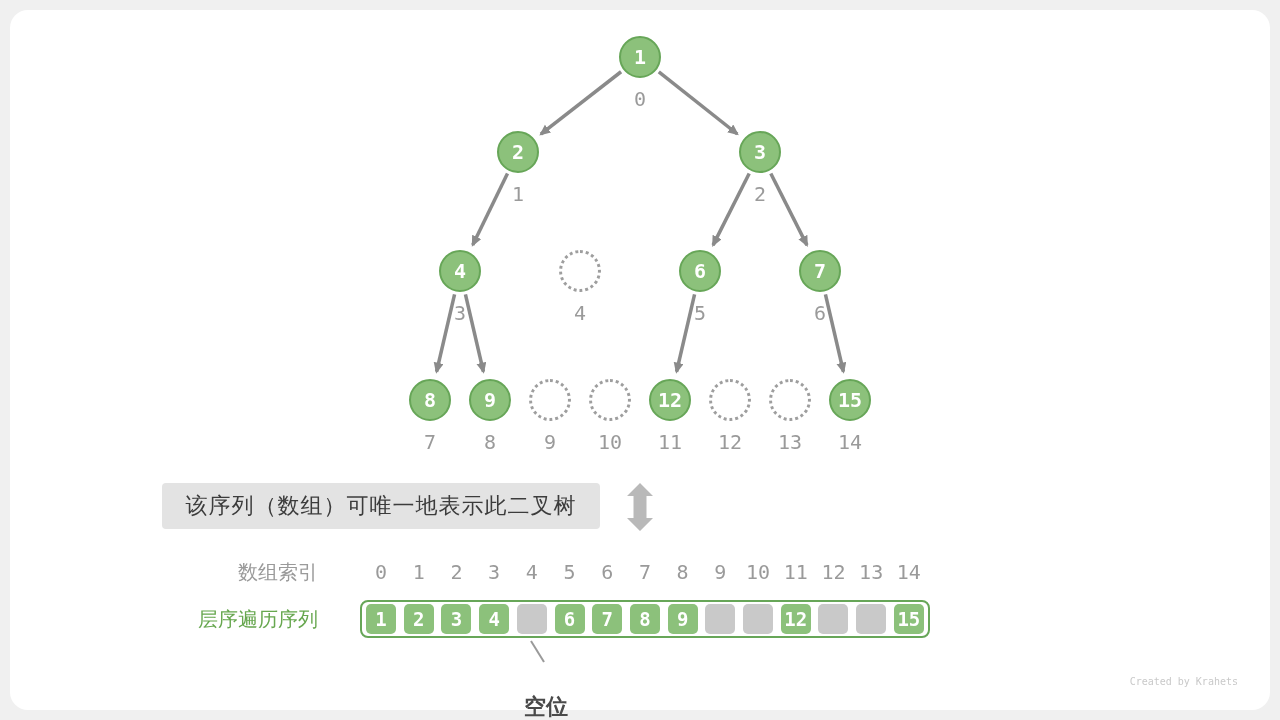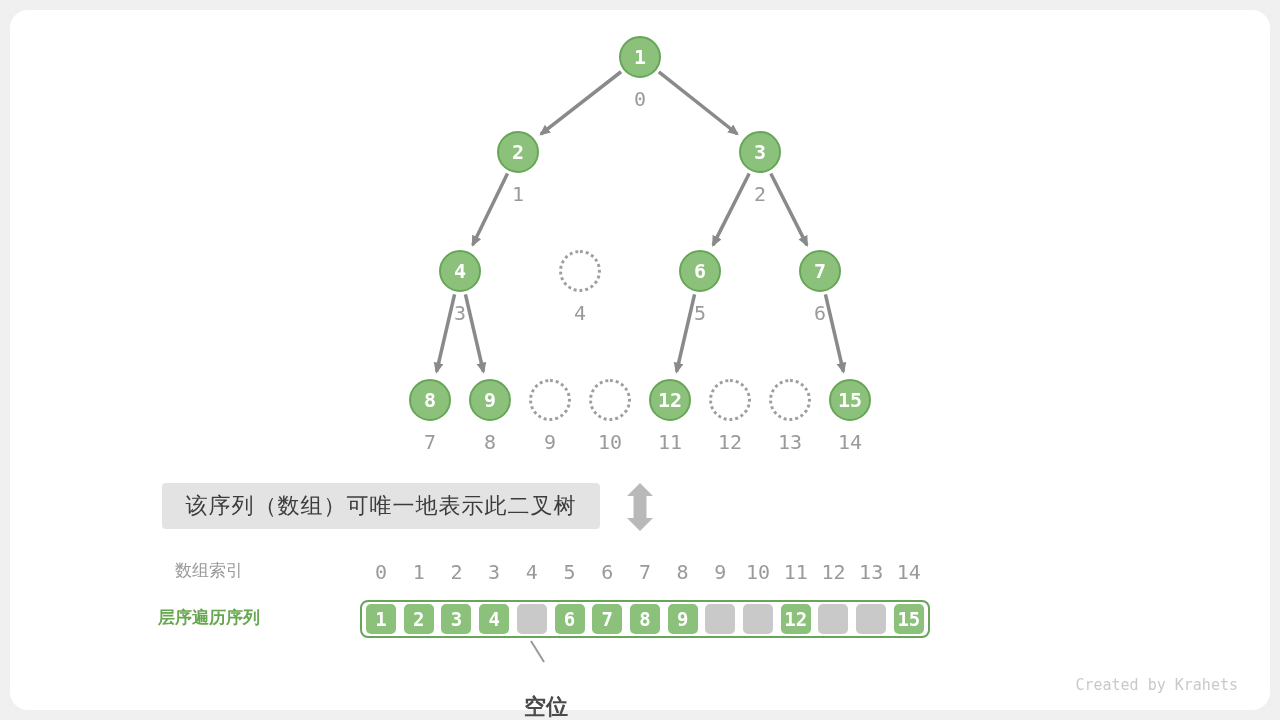--- a/index.html
+++ b/index.html
@@ -37,23 +37,23 @@
   .pointer-line { stroke:var(--pointer-line); stroke-width:2; }
   #caption-box {
     position:absolute; left:162px; top:483px; width:438px; height:46px;
     background:var(--caption-bg); border-radius:4px;
     color:var(--caption-text); font-size:22px;
     display:flex; align-items:center; justify-content:center;
     letter-spacing:1px;
   }
   #updown-arrow { position:absolute; left:627px; top:483px; }
   #updown-arrow polygon { fill:var(--updown-arrow); }
-  .row-label { position:absolute; left:100px; width:218px; text-align:center; font-size:17px; }
+  .row-label { position:absolute; left:100px; width:218px; text-align:right; font-size:20px; }
   #array-index-label { top:559px; color:var(--index-text); }
-  #sequence-label { top:606px; color:var(--sequence-label-color); font-weight:bold; }
+  #sequence-label { top:606px; color:var(--sequence-label-color); font-weight:normal; }
   #array-indices {
     position:absolute; left:360px; top:560px; width:570px; padding:0 6px;
     display:flex; justify-content:space-between;
   }
   .idx {
     width:30px; text-align:center; font-family:"DejaVu Sans Mono",monospace;
     font-size:20px; color:var(--index-text);
   }
   #array-box {
     position:absolute; left:360px; top:600px; width:570px; height:38px;
@@ -68,21 +68,21 @@
     color:var(--node-text,#fff);
   }
   .cell-filled { background:var(--cell-filled); }
   .cell-empty { background:var(--cell-empty); }
   #empty-slot-label {
     position:absolute; left:500px; top:692px; width:92px; text-align:center;
     font-size:22px; font-weight:bold; color:var(--empty-slot-text);
   }
   #watermark {
     position:absolute; right:42px; top:676px;
-    font-family:"DejaVu Sans Mono",monospace; font-size:15px;
+    font-family:"DejaVu Sans Mono",monospace; font-size:10px;
     color:var(--watermark-color);
   }
 </style>
 </head>
 <body>
 
 <div id="card"></div>
 
 <svg id="edges-svg">
   <defs>

